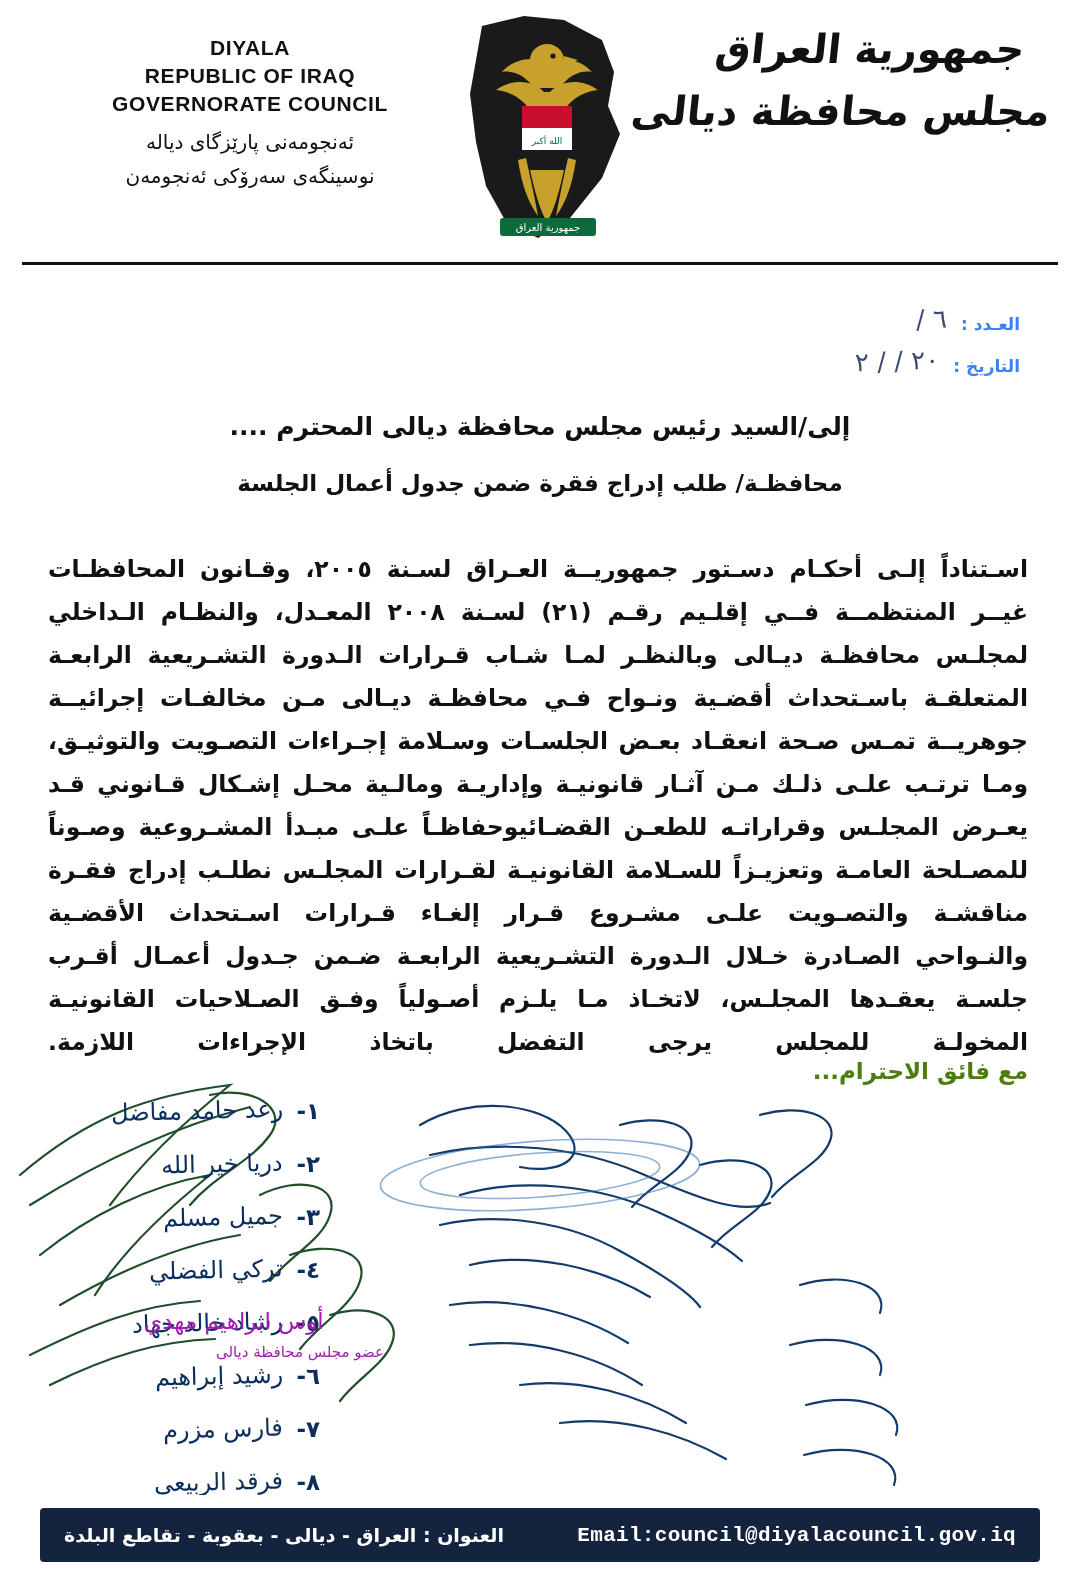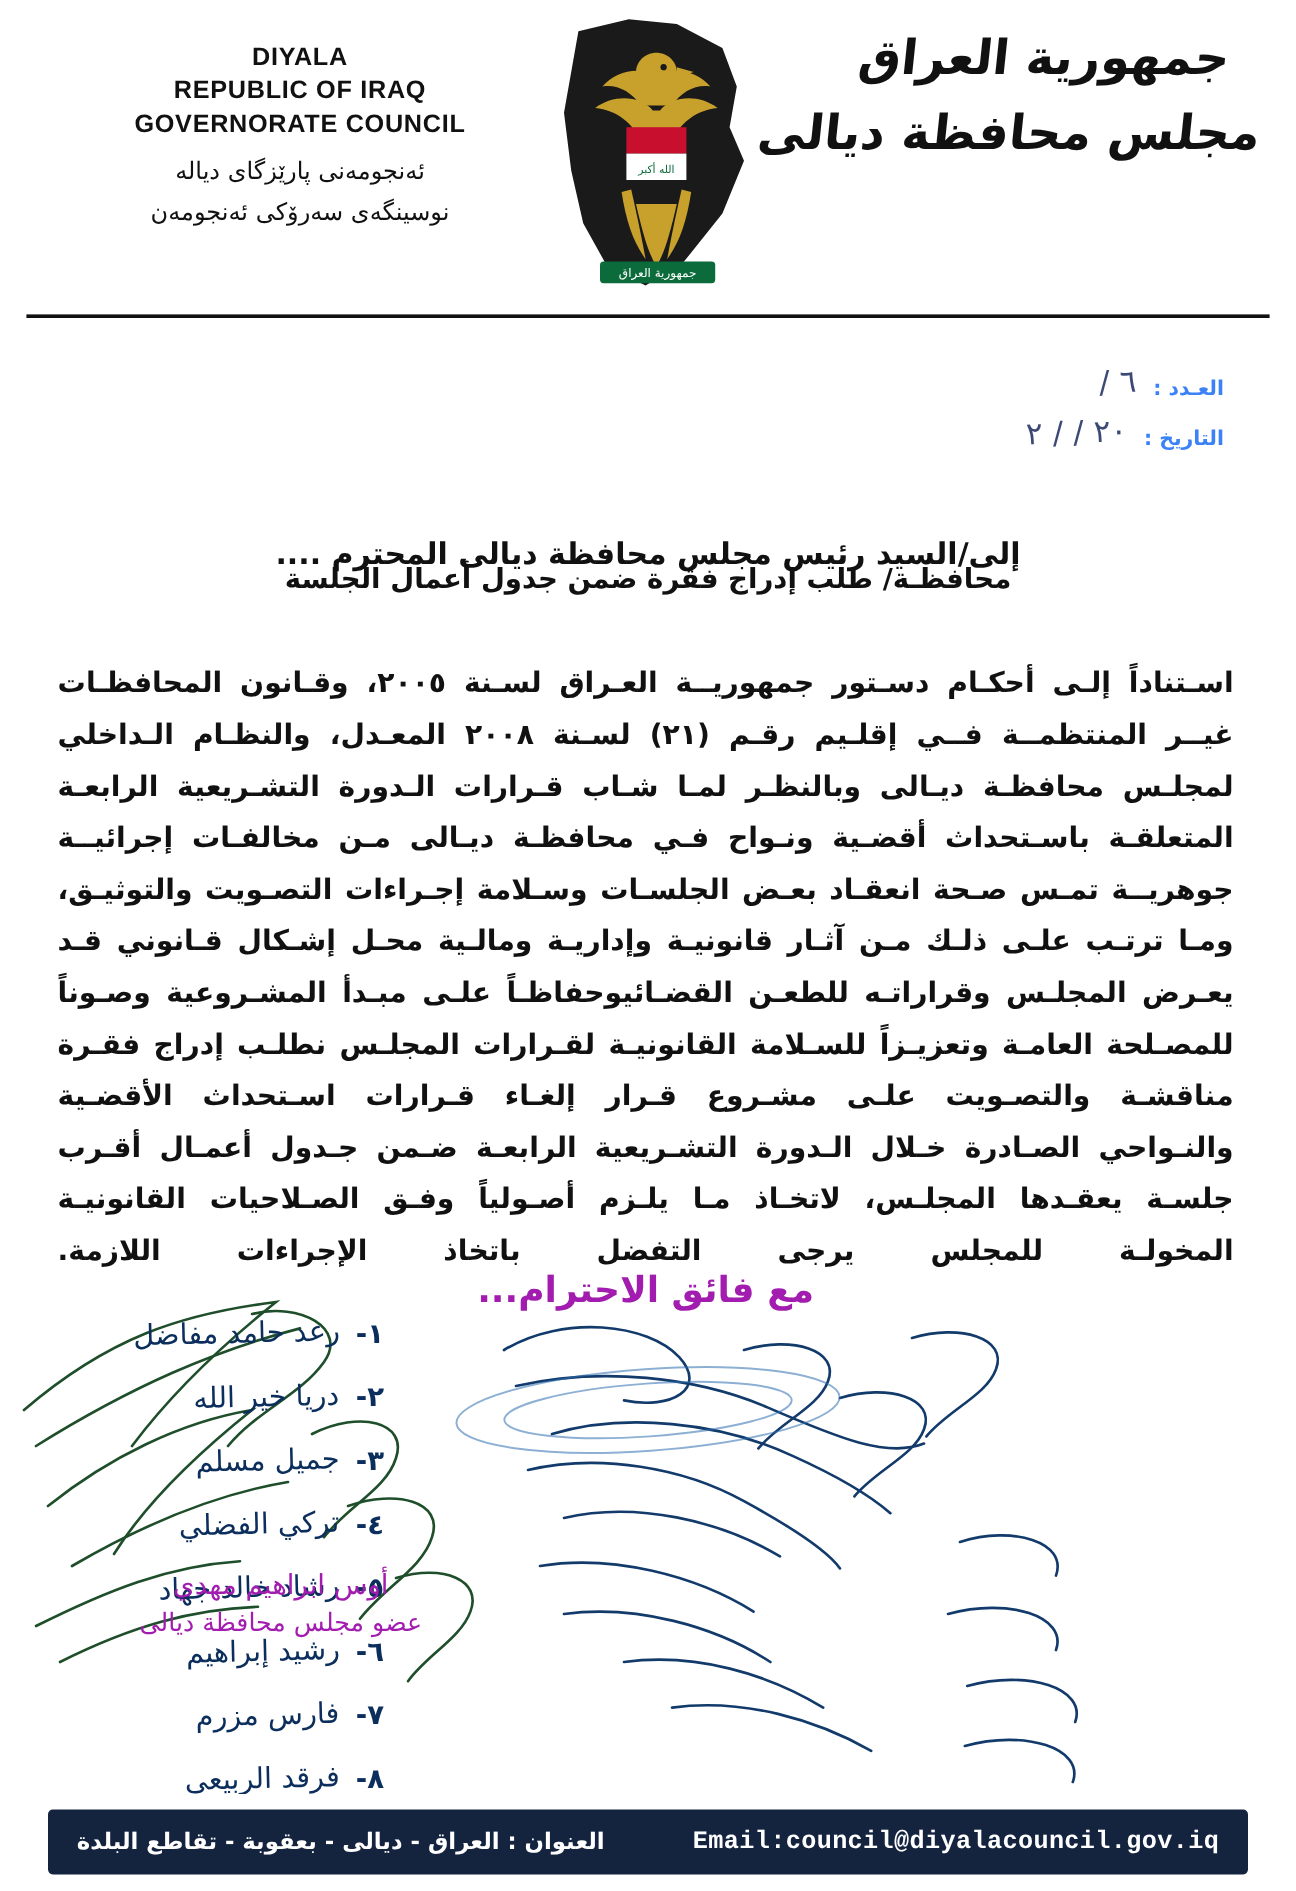--- a/index.html
+++ b/index.html
@@ -123,21 +123,20 @@
     position: absolute;
     right: 60px;
     top: 412px;
     width: 960px;
     text-align: center;
     direction: rtl;
     font-family: "DejaVu Sans", sans-serif;
     font-weight: bold;
     font-size: 25px;
     color: #111;
-    margin-top: 35px;
   }
   .subject {
     position: absolute;
     right: 60px;
     top: 470px;
     width: 960px;
     text-align: center;
     direction: rtl;
     font-family: "DejaVu Sans", sans-serif;
     font-weight: bold;
@@ -159,26 +158,25 @@
     font-size: 23.5px;
     line-height: 43px;
     color: #111;
     word-spacing: 2px;
   }
   .closing {
     position: absolute;
     right: 52px;
     top: 1058px;
     width: 980px;
-    text-align: center;
-    direction: rtl;
-    font-family: "DejaVu Sans", sans-serif;
-    font-weight: bold;
-    font-size: 30px;
-    color: #a21caf;
+    direction: rtl;
+    font-family: "DejaVu Sans", sans-serif;
+    font-weight: bold;
+    font-size: 23px;
+    color: #4d7c0f;
   }
 
   
   .sig-area {
     position: absolute;
     left: 0;
     top: 1055px;
     width: 1080px;
     height: 440px;
     overflow: hidden;
@@ -211,21 +209,21 @@
     left: 84px;
     top: 250px;
     width: 300px;
     text-align: center;
     direction: rtl;
     font-family: "DejaVu Sans", sans-serif;
     font-weight: normal;
     color: #a21caf;
   }
   .signatory-block .name { font-size: 23px; line-height: 32px; }
-  .signatory-block .title { font-size: 21px; line-height: 30px; }
+  .signatory-block .title { font-size: 15px; line-height: 30px; text-align: right; }
 
   
   .ink { position: absolute; left: 0; top: 0; width: 1080px; height: 440px; }
 
   
   .footer {
     position: absolute;
     left: 40px;
     bottom: 14px;
     width: 1000px;

